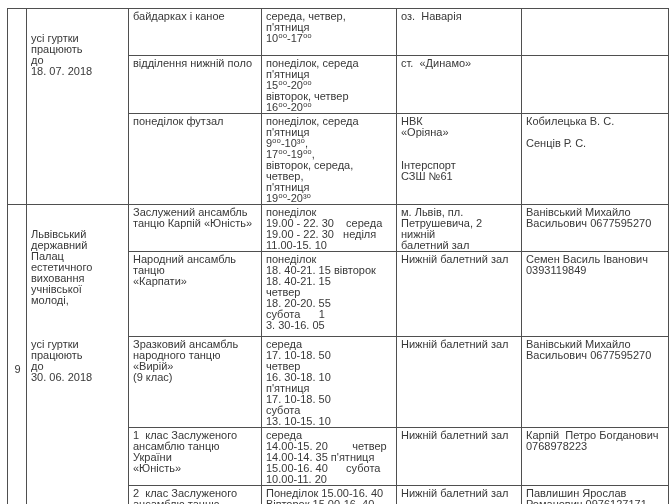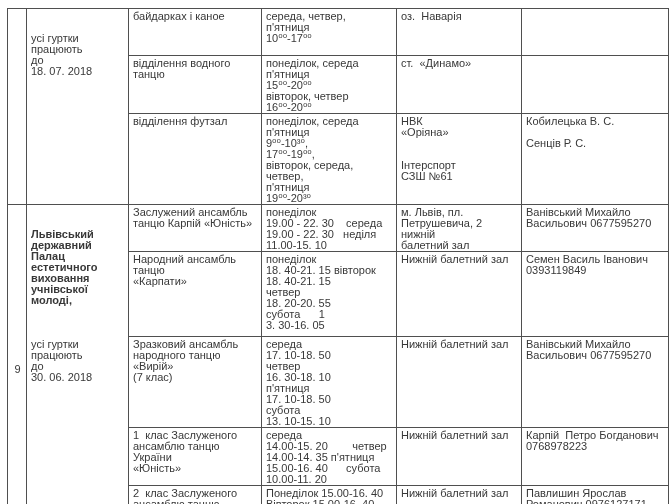--- a/index.html
+++ b/index.html
@@ -9,21 +9,21 @@
   table.sched{border-collapse:collapse;table-layout:fixed;width:661px;
       font-size:11px;line-height:11px;color:#383838;}
   table.sched td{border:1px solid #4f4f4f;vertical-align:top;
       padding:2px 3px 0 4px;white-space:pre-wrap;word-wrap:break-word;overflow:hidden;}
   table.sched{border-bottom:2px solid #2c2c2c;}
   tr.rh1{height:47px} tr.rh2{height:57px} tr.rh3{height:81px}
   tr.rh4{height:47px} tr.rh5{height:85px} tr.rh6{height:90px}
   tr.rh7{height:55px} tr.rh8{height:30px}
   td.c-num{text-align:center;padding-left:1px;padding-right:1px;}
   td.c-num.mid{vertical-align:middle;}
-  .b{font-weight:bold;}
+  .b{font-weight:normal;}
   .gap-above{margin-top:11px;}
 </style>
 </head>
 <body>
 
 <div class="sheet">
   <table class="sched">
     <colgroup>
       <col style="width:19px">
         <col style="width:102px">
@@ -42,31 +42,31 @@
 18. 07. 2018</div>
         </td>
         <td>байдарках і каное</td>
         <td>середа, четвер,
 п'ятниця
 10⁰⁰-17⁰⁰</td>
         <td>оз.  Наварія</td>
         <td></td>
       </tr>
       <tr class="rh2">
-        <td>відділення водного танцю</td>
+        <td>відділення нижній поло</td>
         <td>понеділок, середа
 п'ятниця
 15⁰⁰-20⁰⁰
 вівторок, четвер
 16⁰⁰-20⁰⁰</td>
         <td>ст.  «Динамо»</td>
         <td></td>
       </tr>
       <tr class="rh3">
-        <td>відділення футзал</td>
+        <td>понеділок футзал</td>
         <td>понеділок, середа
 п'ятниця
 9⁰⁰-10³⁰,
 17⁰⁰-19⁰⁰,
 вівторок, середа, четвер,
 п'ятниця
 19⁰⁰-20³⁰</td>
         <td>НВК
 «Оріяна»
 
@@ -116,21 +116,21 @@
 18. 20-20. 55
 субота      1
 3. 30-16. 05</td>
         <td>Нижній балетний зал</td>
         <td>Семен Василь Іванович
 0393119849</td>
       </tr>
       <tr class="rh6">
         <td>Зразковий ансамбль
 народного танцю «Вирій»
-(7 клас)</td>
+(9 клас)</td>
         <td>середа
 17. 10-18. 50
 четвер
 16. 30-18. 10
 п'ятниця
 17. 10-18. 50
 субота
 13. 10-15. 10</td>
         <td>Нижній балетний зал</td>
         <td>Ванівський Михайло

